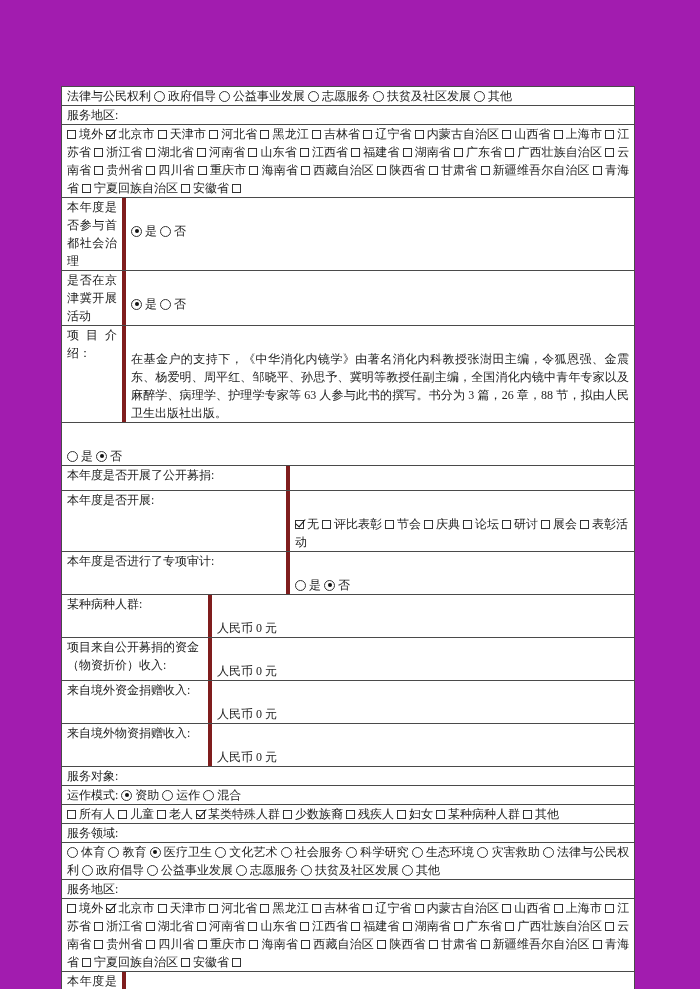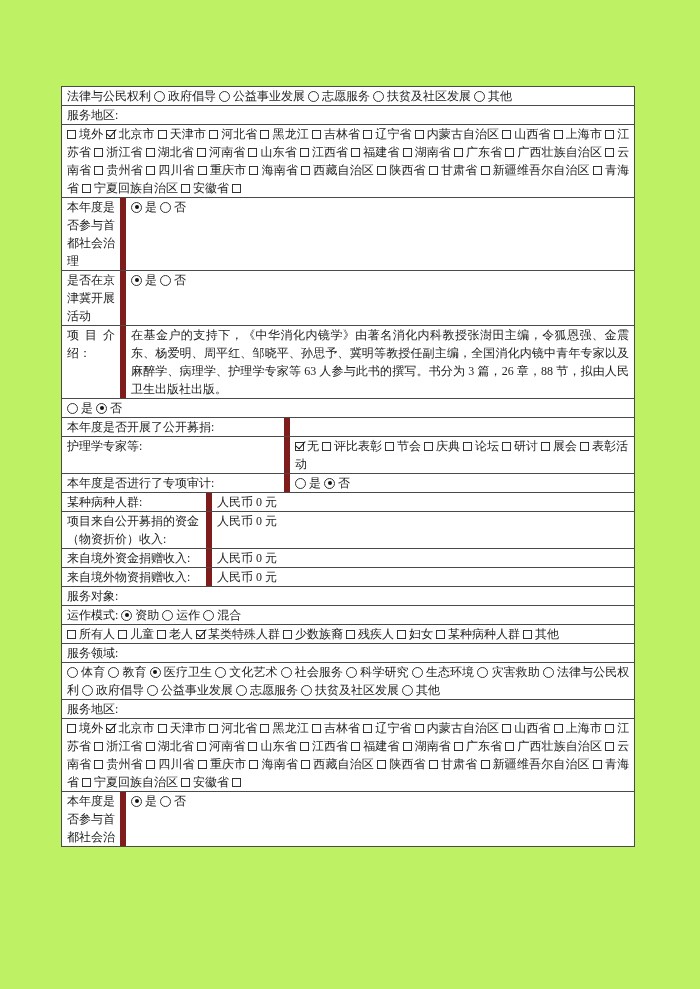--- a/index.html
+++ b/index.html
@@ -1,28 +1,28 @@
 <!DOCTYPE html>
 <html><head>
 <meta charset="utf-8">
 <style>
   * { box-sizing: border-box; margin: 0; padding: 0; }
   html,body { background: #ffffff; }
   body { width: 700px; height: 989px; font-family: "Liberation Serif", "DejaVu Serif", serif; }
-  .page { position: relative; width: 700px; height: 989px; background: #bef264; color: #1c1c1c;
+  .page { position: relative; width: 700px; height: 989px; background: #a21caf; color: #1c1c1c;
           font-size: 12px; overflow: hidden; }
   .tbl { position: absolute; left: 61px; top: 86px; width: 574px; border: 1px solid #4a4a4a; }
   .r { display: flex; border-bottom: 1px solid #4a4a4a; background: #ffffff; }
   .r:last-child { border-bottom: none; }
   .c { padding: 0 5px; line-height: 18px; }
-  .lab { flex: none; border-right: 6px solid #7f1d1d; }
+  .lab { flex: none; border-right: 4px solid #7f1d1d; }
   .n { width: 64px; text-align: justify; }
   .m { width: 150px; }
   .w { width: 228px; }
-  .val { flex: 1 1 auto; min-width: 0; }
+  .val { flex: 1 1 auto; min-width: 0; margin-top: 24px; }
   .full { flex: 1 1 auto; min-width: 0; }
   .just { text-align: justify; }
   
   .rd { display: inline-block; width: 11px; height: 11px; border: 1px solid #333;
         border-radius: 50%; position: relative; vertical-align: -1.5px; }
   .rd.on::after { content: ""; position: absolute; left: 2.5px; top: 2.5px;
         width: 4px; height: 4px; border-radius: 50%; background: #111; }
   
   .cb { display: inline-block; width: 9px; height: 9px; border: 1px solid #333;
         position: relative; vertical-align: -0.5px; }
@@ -68,21 +68,21 @@
     <div class="r">
       <div class="c val"><span class="rd"></span> <span class="opt-label">是</span> <span class="rd on"></span> <span class="opt-label">否</span></div>
     </div>
 
     <div class="r">
       <div class="c lab w">本年度是否开展了公开募捐:</div>
       <div class="c val"></div>
     </div>
 
     <div class="r">
-      <div class="c lab w">护理学专家等:</div>
+      <div class="c lab w">本年度是否开展:</div>
       <div class="c val"><span class="cb on"></span> <span class="opt-label">无</span> <span class="cb"></span> <span class="opt-label">评比表彰</span> <span class="cb"></span> <span class="opt-label">节会</span> <span class="cb"></span> <span class="opt-label">庆典</span> <span class="cb"></span> <span class="opt-label">论坛</span> <span class="cb"></span> <span class="opt-label">研讨</span> <span class="cb"></span> <span class="opt-label">展会</span> <span class="cb"></span> <span class="opt-label">表彰活动</span></div>
     </div>
 
     <div class="r">
       <div class="c lab w">本年度是否进行了专项审计:</div>
       <div class="c val"><span class="rd"></span> <span class="opt-label">是</span> <span class="rd on"></span> <span class="opt-label">否</span></div>
     </div>
 
     <div class="r">
       <div class="c lab m">某种病种人群:</div>

